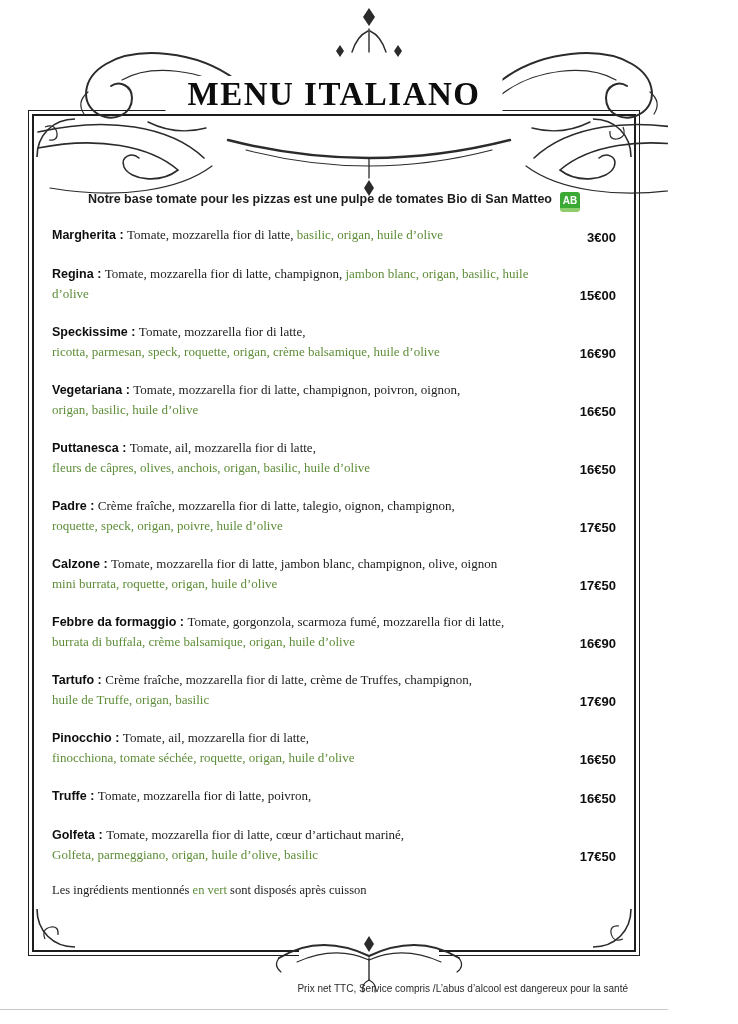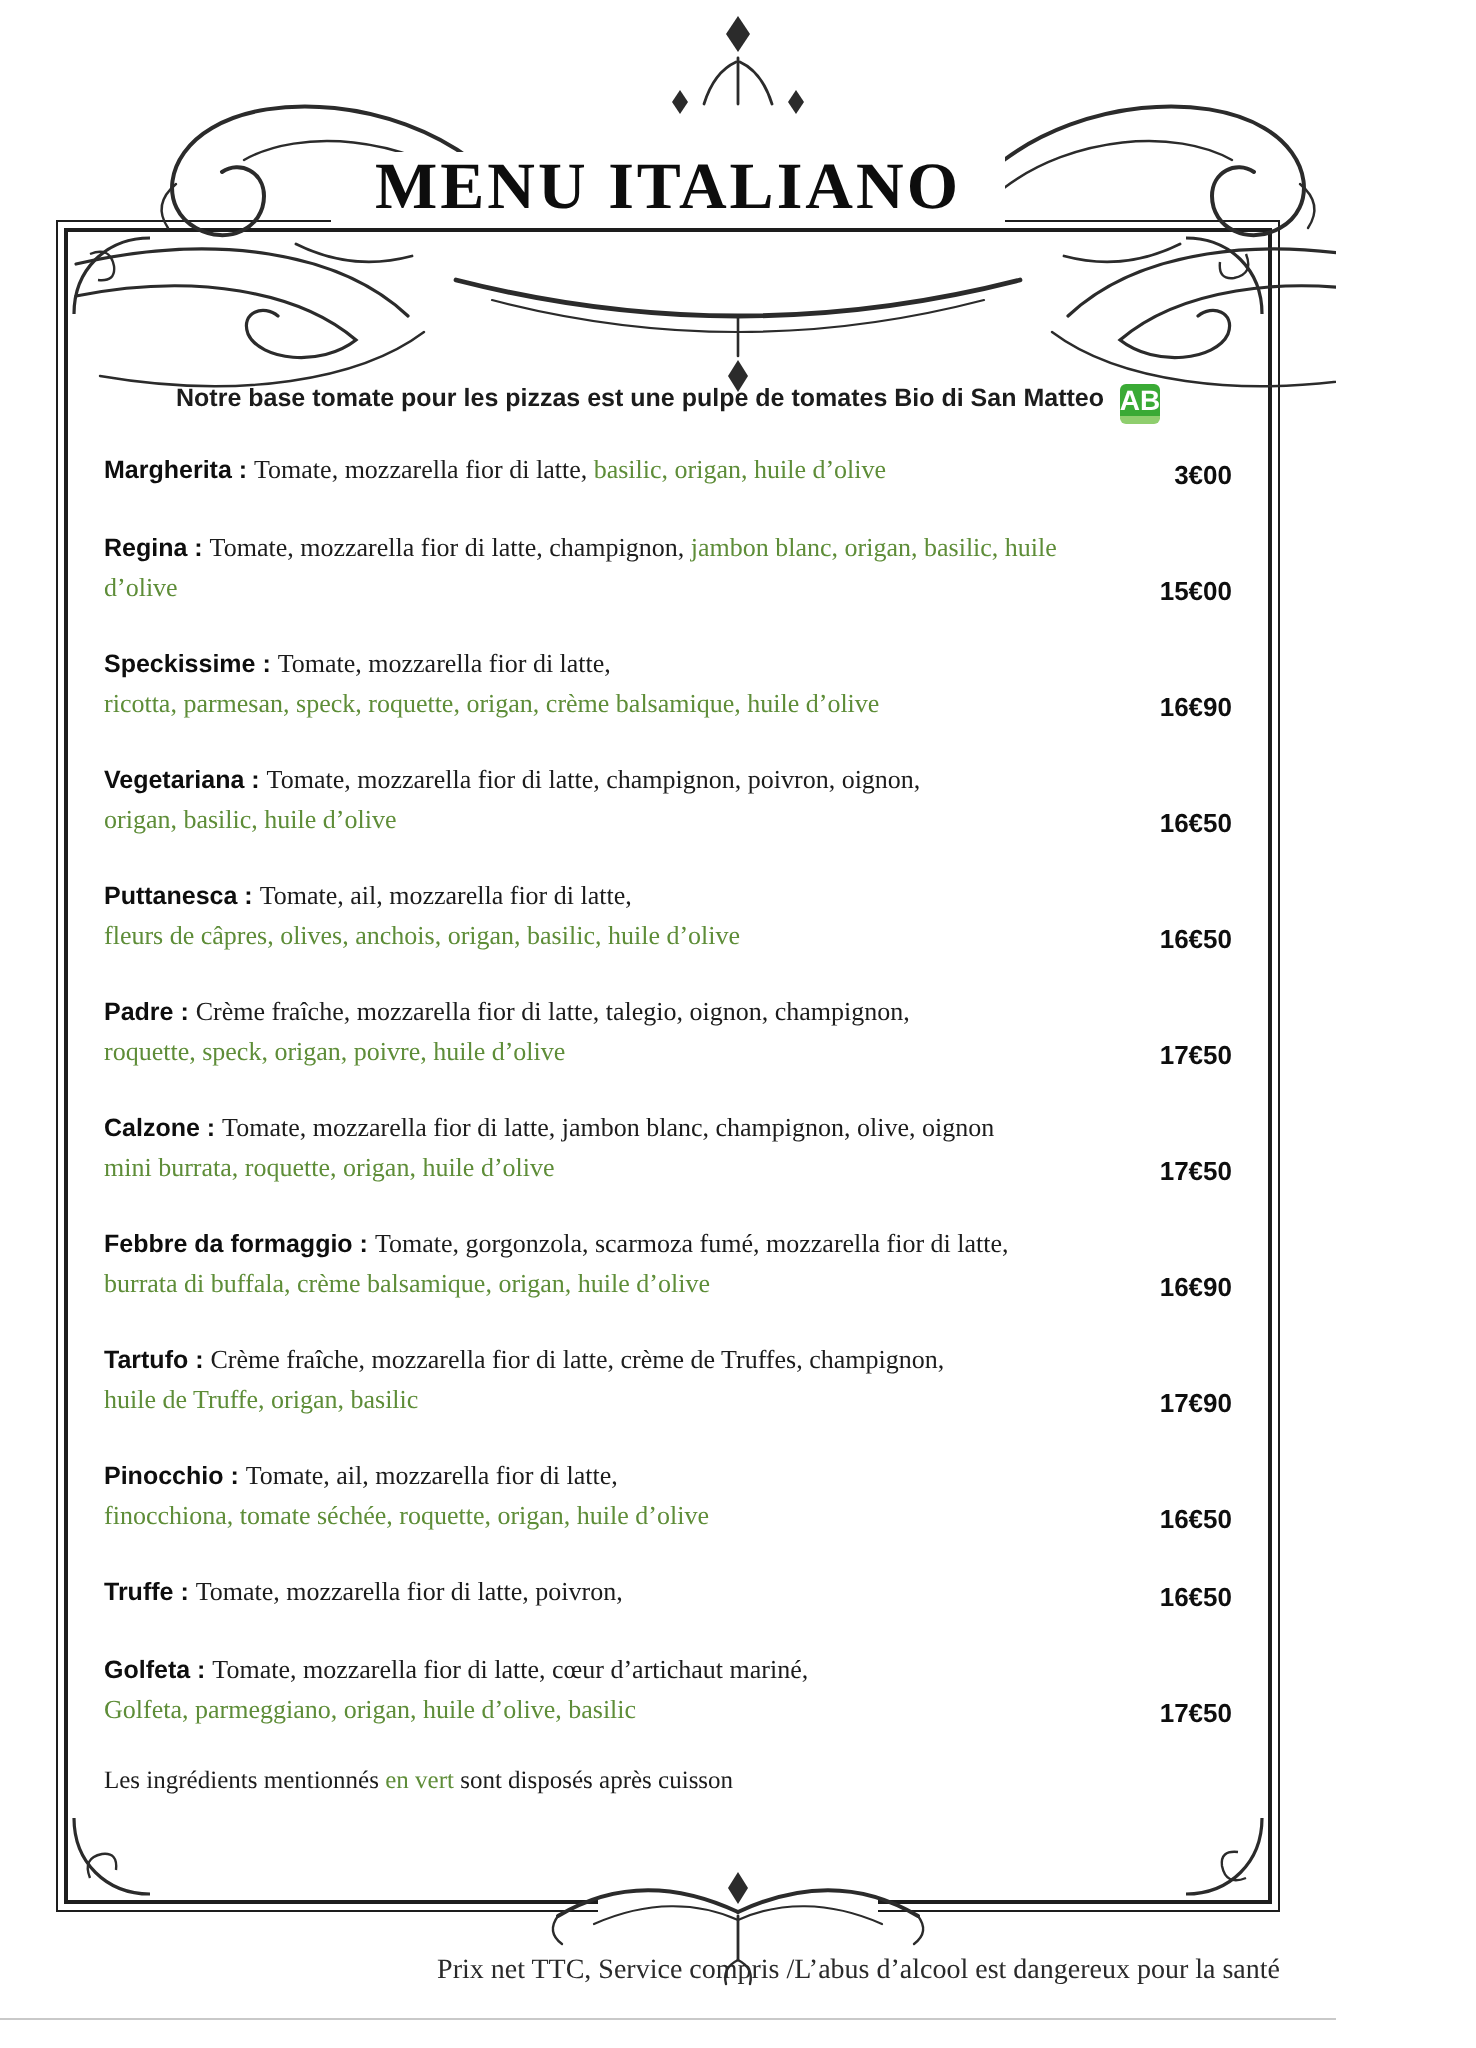--- a/index.html
+++ b/index.html
@@ -40,21 +40,21 @@
   .content { position:absolute; left:52px; right:52px; top:192px; z-index:3; }
 
   .note-row {
     display:flex; justify-content:center; gap:8px;
     font-family:"Liberation Sans", sans-serif; font-weight:700; font-size:12.5px;
     margin-bottom:13px; white-space:nowrap;
   }
   .ab-badge {
     width:20px; height:20px; border-radius:3px;
     display:flex; align-items:center; justify-content:center;
-    color:#fff; font-family:"Liberation Sans", sans-serif; font-weight:700; font-size:14px;
+    color:#fff; font-family:"Liberation Sans", sans-serif; font-weight:700; font-size:10px;
     background:var(--ab-green,#3aaa35); flex:0 0 auto;
     border-bottom:4px solid #8fce6e;
   }
 
   .section {
     font-family:"Liberation Sans", sans-serif; font-weight:700;
     font-size:15px; letter-spacing:0.5px; text-decoration:underline;
     margin-bottom:15px;
   }
 
@@ -63,22 +63,22 @@
   .name, .sep { font-family:"Liberation Sans", sans-serif; font-weight:700; font-size:12.5px; color:#0e0e0e; }
   .green { color:var(--green,#5e8d38); }
   .price {
     font-family:"Liberation Sans", sans-serif; font-weight:700; font-size:13px;
     white-space:nowrap; padding-left:12px; flex:0 0 auto; color:#0e0e0e;
   }
 
   .footnote { margin-top:14px; font-size:12.5px; }
 
   .disclaimer {
-    position:absolute; right:28px; bottom:30px; z-index:3;
-    font-size:14px; color:#2a2a2a; font-family:Liberation Serif, serif;
+    position:absolute; right:40px; bottom:30px; z-index:3;
+    font-size:10px; color:#2a2a2a; font-family:Liberation Sans, sans-serif;
   }
   .photo-edge { position:absolute; left:0; right:0; bottom:14px; border-top:1px solid #c9c9c9; z-index:0; }
 </style>
 </head>
 <body>
 
 <div class="page">
 
   <svg class="deco" style="left:0;top:0;" width="738" height="200" viewBox="0 0 738 200" aria-hidden="true">
     <g stroke="#2b2b2b" fill="none" stroke-linecap="round">

